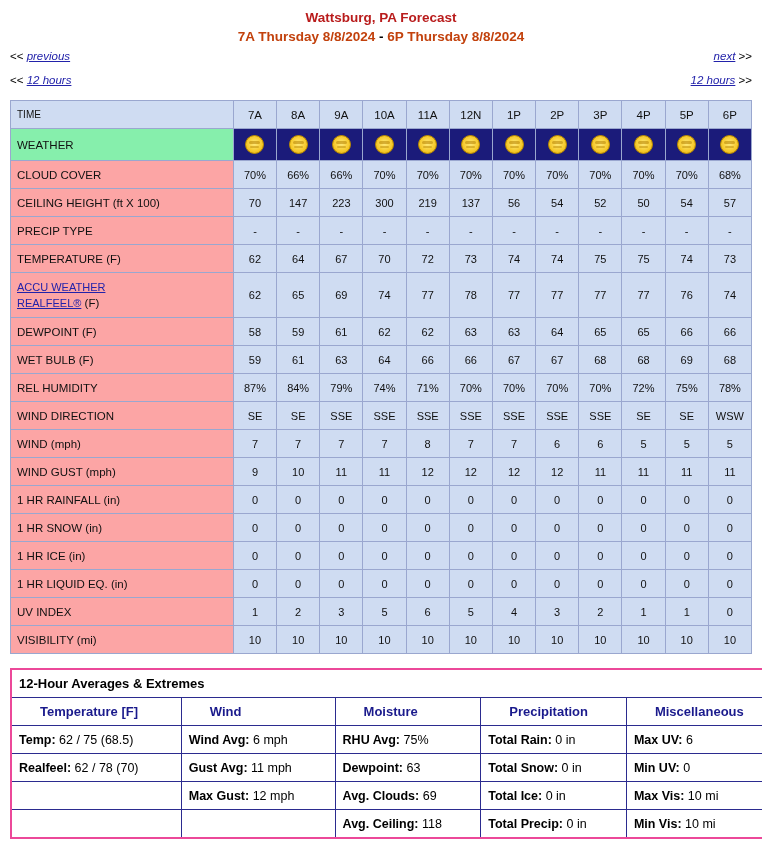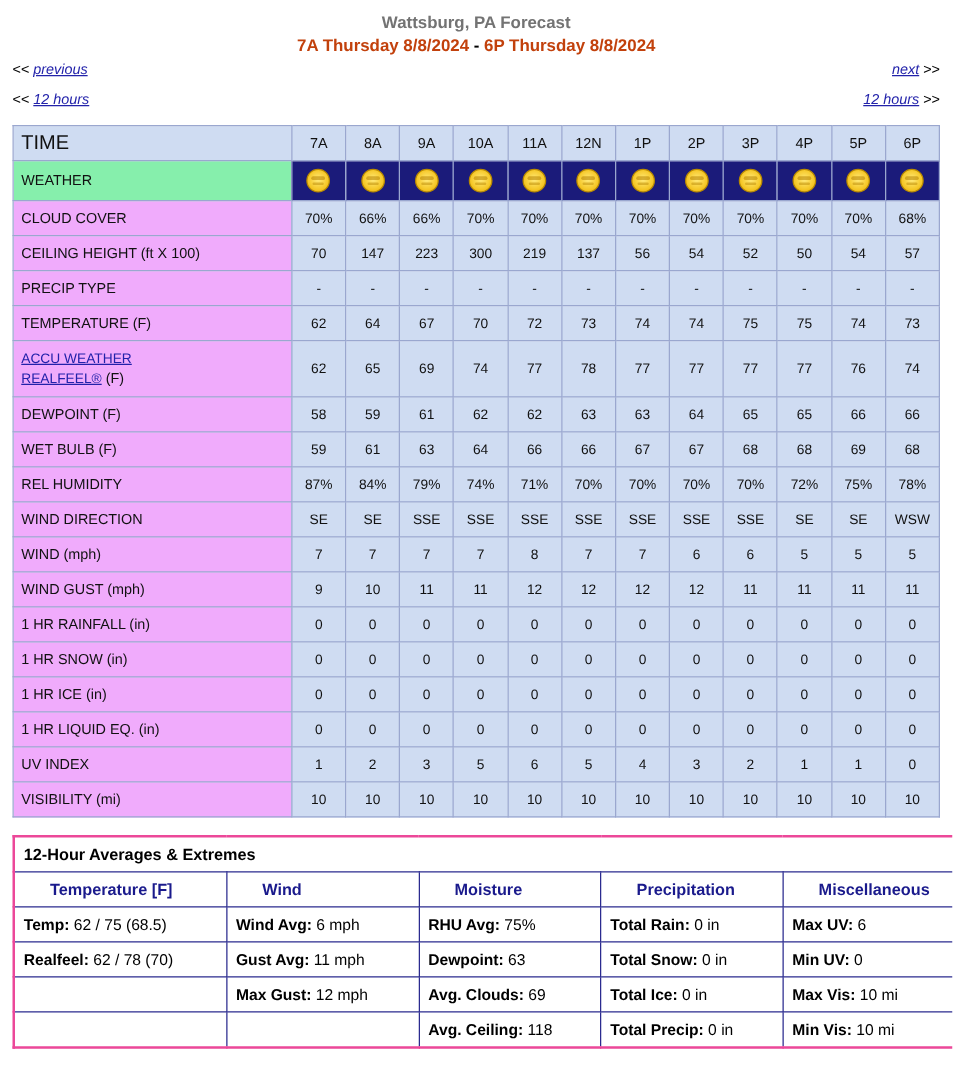--- a/index.html
+++ b/index.html
@@ -16,21 +16,21 @@
     overflow: hidden;
     box-sizing: border-box;
   }
   .title-block {
     text-align: center;
     padding-top: 8px;
   }
   .title-line1 {
     font-size: 13.5px;
     font-weight: bold;
-    color: #737373;
+    color: #b91c1c;
     line-height: 19px;
   }
   .title-line2 {
     font-size: 13.5px;
     font-weight: bold;
     color: #000000;
     line-height: 19px;
   }
   .time-accent { color: #c2410c; }
 
@@ -63,30 +63,30 @@
     font-size: 11px;
     color: #111111;
     text-align: center;
     padding: 0;
     height: 27px;
     background: #cfdcf2;
   }
   table.fc td.lbl {
     text-align: left;
     padding-left: 6px;
-    background: #f0abfc;
+    background: #fca5a5;
     font-size: 11.5px;
     width: 222px;
   }
   table.fc tr.hdr td {
     background: #cfdcf2;
     font-weight: normal;
     font-size: 11.5px;
   }
-  table.fc tr.hdr td.lbl { font-size: 16px; }
+  table.fc tr.hdr td.lbl { font-size: 10px; }
   .colh { font-weight: normal; }
 
   tr.weather td.lbl { background:#86efac; }
   tr.weather td.wx {
     background: #1b1b7a;
     height: 31px;
   }
   .sun {
     display: inline-block;
     width: 17px; height: 17px;

